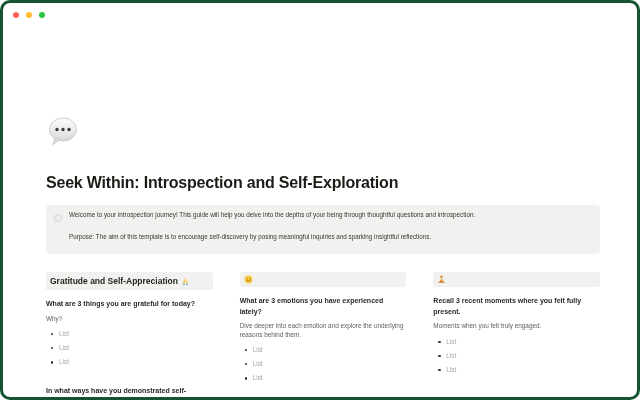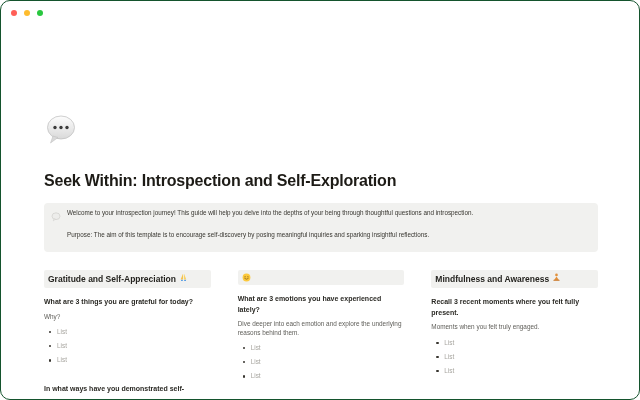--- a/index.html
+++ b/index.html
@@ -4,21 +4,21 @@
 <style>
   html,body{margin:0;padding:0;}
   body{
     width:640px;height:400px;background:#fff;overflow:hidden;
     font-family:"Liberation Sans","DejaVu Sans",sans-serif;
     color:#37352f;
     -webkit-font-smoothing:antialiased;
   }
   .window{
     position:absolute;inset:0;background:#ffffff;
-    border:1px solid #14532d;border-radius:10px;box-sizing:border-box;
+    border:3px solid #14532d;border-radius:10px;box-sizing:border-box;
     overflow:hidden;
   }
   
   .titlebar{position:absolute;top:9px;left:10px;display:flex;gap:7px;}
   .tl{width:6px;height:6px;border-radius:50%;}
   .tl.red{background:#ff5f57;}
   .tl.yellow{background:#febc2e;}
   .tl.green{background:#29c73f;}
 
   .content{position:absolute;left:43px;width:554px;top:0;}
@@ -49,21 +49,21 @@
   .columns{
     position:absolute;top:269px;left:0;width:554px;
     display:grid;grid-template-columns:repeat(3,1fr);gap:27px;
   }
   .col{min-width:0;}
   .col-heading{
     background:#f1f1ef;border-radius:2px;
     padding:3px 4px;box-sizing:border-box;
     font-size:8.5px;font-weight:700;line-height:12px;color:#252420;
     white-space:nowrap;overflow:hidden;
-    display:flex;align-items:flex-start;gap:3px;
+    display:flex;align-items:center;gap:3px;
   }
   .col-heading .emoji{flex:0 0 auto;width:9px;height:9px;display:inline-block;}
   .question{
     margin-top:9px;font-size:7px;line-height:10.5px;font-weight:700;color:#2b2a25;
   }
   .subtext{
     margin-top:5px;font-size:6.4px;line-height:8.5px;color:#5f5e59;
   }
   ul.bullets{list-style:none;margin:4px 0 0 0;padding:0;}
   ul.bullets li{
@@ -159,21 +159,20 @@
         <div class="subtext">Dive deeper into each emotion and explore the underlying reasons behind them.</div>
         <ul class="bullets">
           <li>List</li>
           <li>List</li>
           <li>List</li>
         </ul>
       </div>
 
       <div class="col">
         <div class="col-heading">
-          <span>Mindfulness and Awareness</span>
           <span class="emoji">
             <svg width="9" height="9" viewBox="0 0 12 12">
               <circle cx="6" cy="2.6" r="1.8" fill="#e2913c"></circle>
               <path d="M6 4.6 L2.6 9.6 L9.4 9.6 Z" fill="#e2913c"></path>
               <rect x="1.8" y="9" width="8.4" height="1.4" rx="0.7" fill="#c97a2e"></rect>
             </svg>
           </span>
         </div>
         <div class="question">Recall 3 recent moments where you felt fully present.</div>
         <div class="subtext">Moments when you felt truly engaged.</div>

